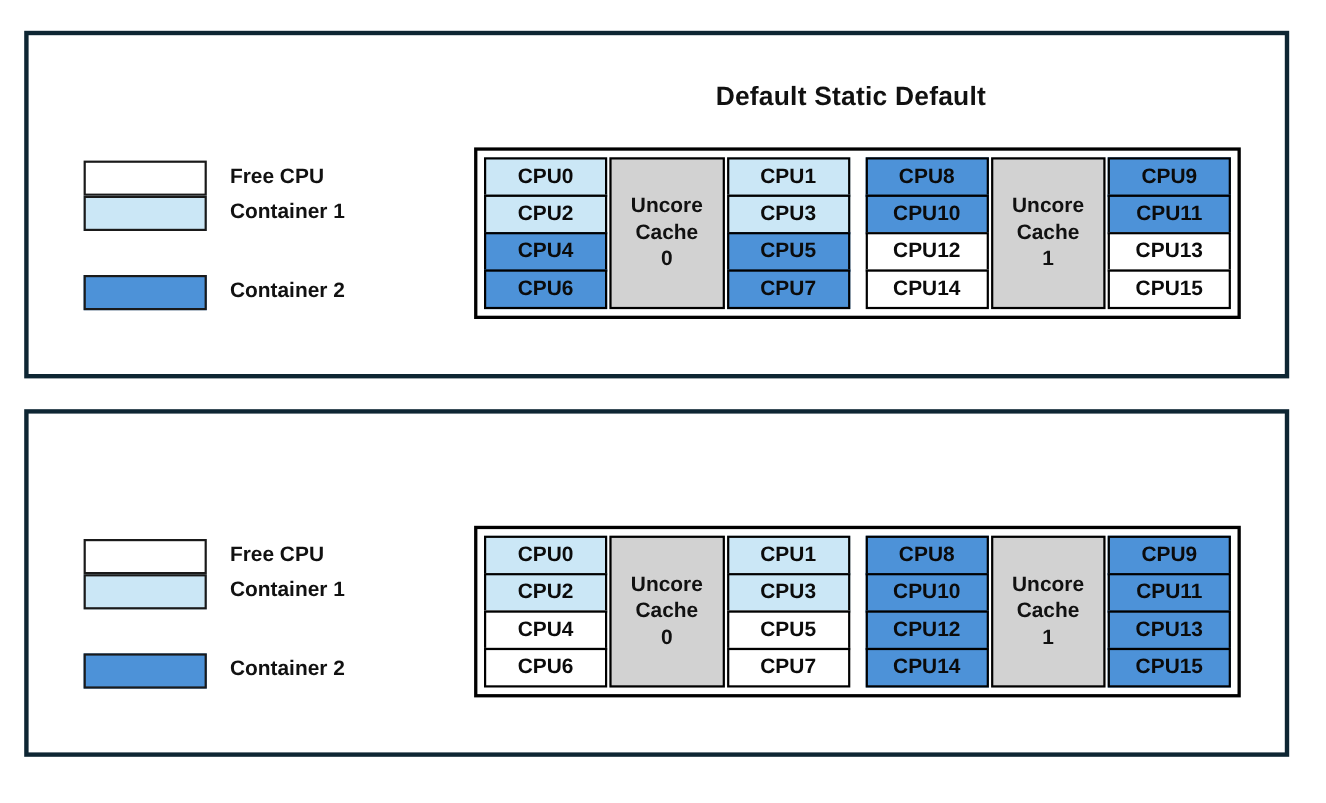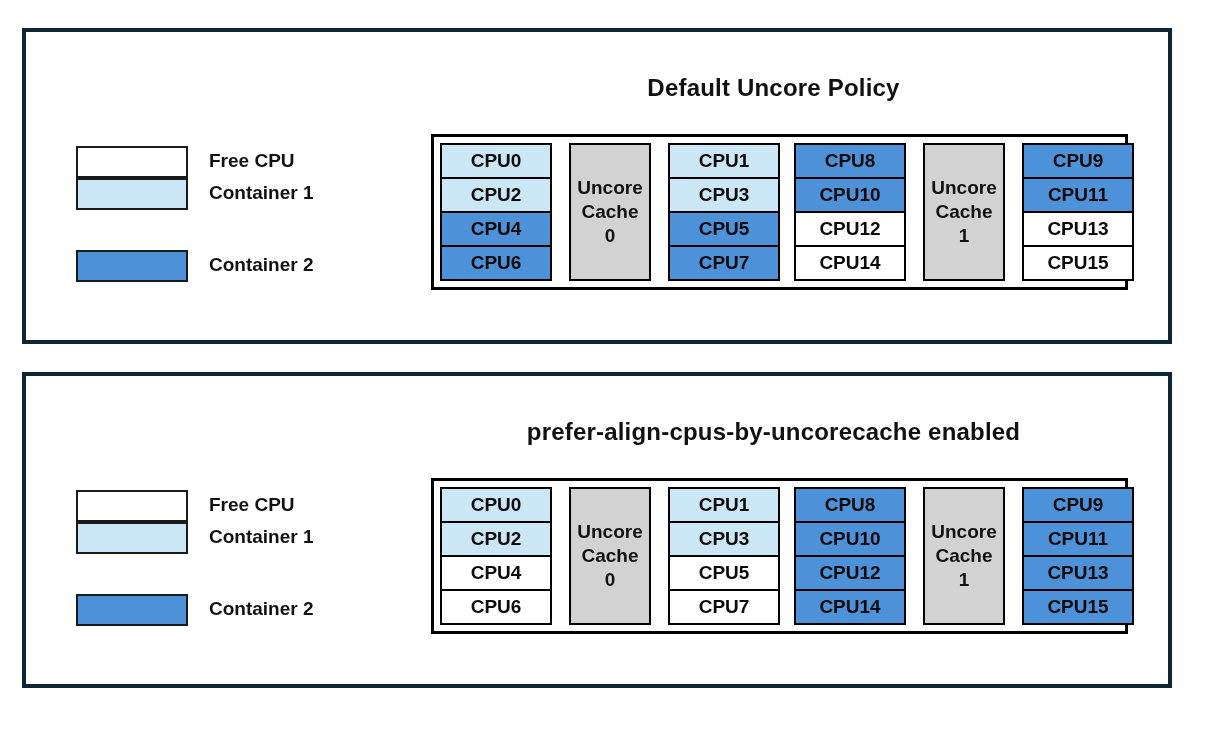--- a/index.html
+++ b/index.html
@@ -33,41 +33,41 @@
   .legend-label {
     position:absolute; left:133px; top:4px; font-weight:bold; font-size:19px;
     white-space:nowrap;
   }
 
   .diagram {
     position:absolute; left:405px; top:102px; width:679px; height:138px;
     border:3px solid #000000; background:#ffffff;
     display:flex; gap:14px; padding:6px; box-sizing:content-box;
   }
-  .uncore-group { flex:1; display:flex; gap:17px; }
+  .uncore-group { flex:1; display:flex; gap:2px; }
   .cpu-col { width:112px; display:flex; flex-direction:column; }
   .cpu-cell {
     flex:1; border:2px solid #000000; margin-top:-2px;
     display:flex; align-items:center; justify-content:center;
     font-weight:bold; font-size:19px; background:#ffffff; color:#0b0b0b;
   }
   .cpu-cell:first-child { margin-top:0; }
   .uncore-box {
     flex:1; border:2px solid #000000; background:#d2d2d2;
     display:flex; flex-direction:column; align-items:center; justify-content:center;
     font-weight:bold; font-size:19px; text-align:center; line-height:1.25;
     padding:0 4px;
   }
   .uncore-title { display:block; width:70px; }
 </style>
 </head>
 <body>
 
 <div class="panel p1">
-  <div class="panel-title">Default Uncore Policy</div>
+  <div class="panel-title">Default Static Default</div>
 
   <div class="legend">
     <div class="legend-row r0">
       <div class="legend-swatch" style="background-color: rgb(255, 255, 255);"></div>
       <div class="legend-label">Free CPU</div>
     </div>
     <div class="legend-row r1">
       <div class="legend-swatch" style="background-color: rgb(203, 231, 246);"></div>
       <div class="legend-label">Container 1</div>
     </div>
@@ -111,21 +111,20 @@
         <div class="cpu-cell" style="background-color: rgb(77, 146, 216);">CPU9</div>
         <div class="cpu-cell" style="background-color: rgb(77, 146, 216);">CPU11</div>
         <div class="cpu-cell" style="background-color: rgb(255, 255, 255);">CPU13</div>
         <div class="cpu-cell" style="background-color: rgb(255, 255, 255);">CPU15</div>
       </div>
     </div>
   </div>
 </div>
 
 <div class="panel p2">
-  <div class="panel-title">prefer-align-cpus-by-uncorecache enabled</div>
 
   <div class="legend">
     <div class="legend-row r0">
       <div class="legend-swatch" style="background-color: rgb(255, 255, 255);"></div>
       <div class="legend-label">Free CPU</div>
     </div>
     <div class="legend-row r1">
       <div class="legend-swatch" style="background-color: rgb(203, 231, 246);"></div>
       <div class="legend-label">Container 1</div>
     </div>

